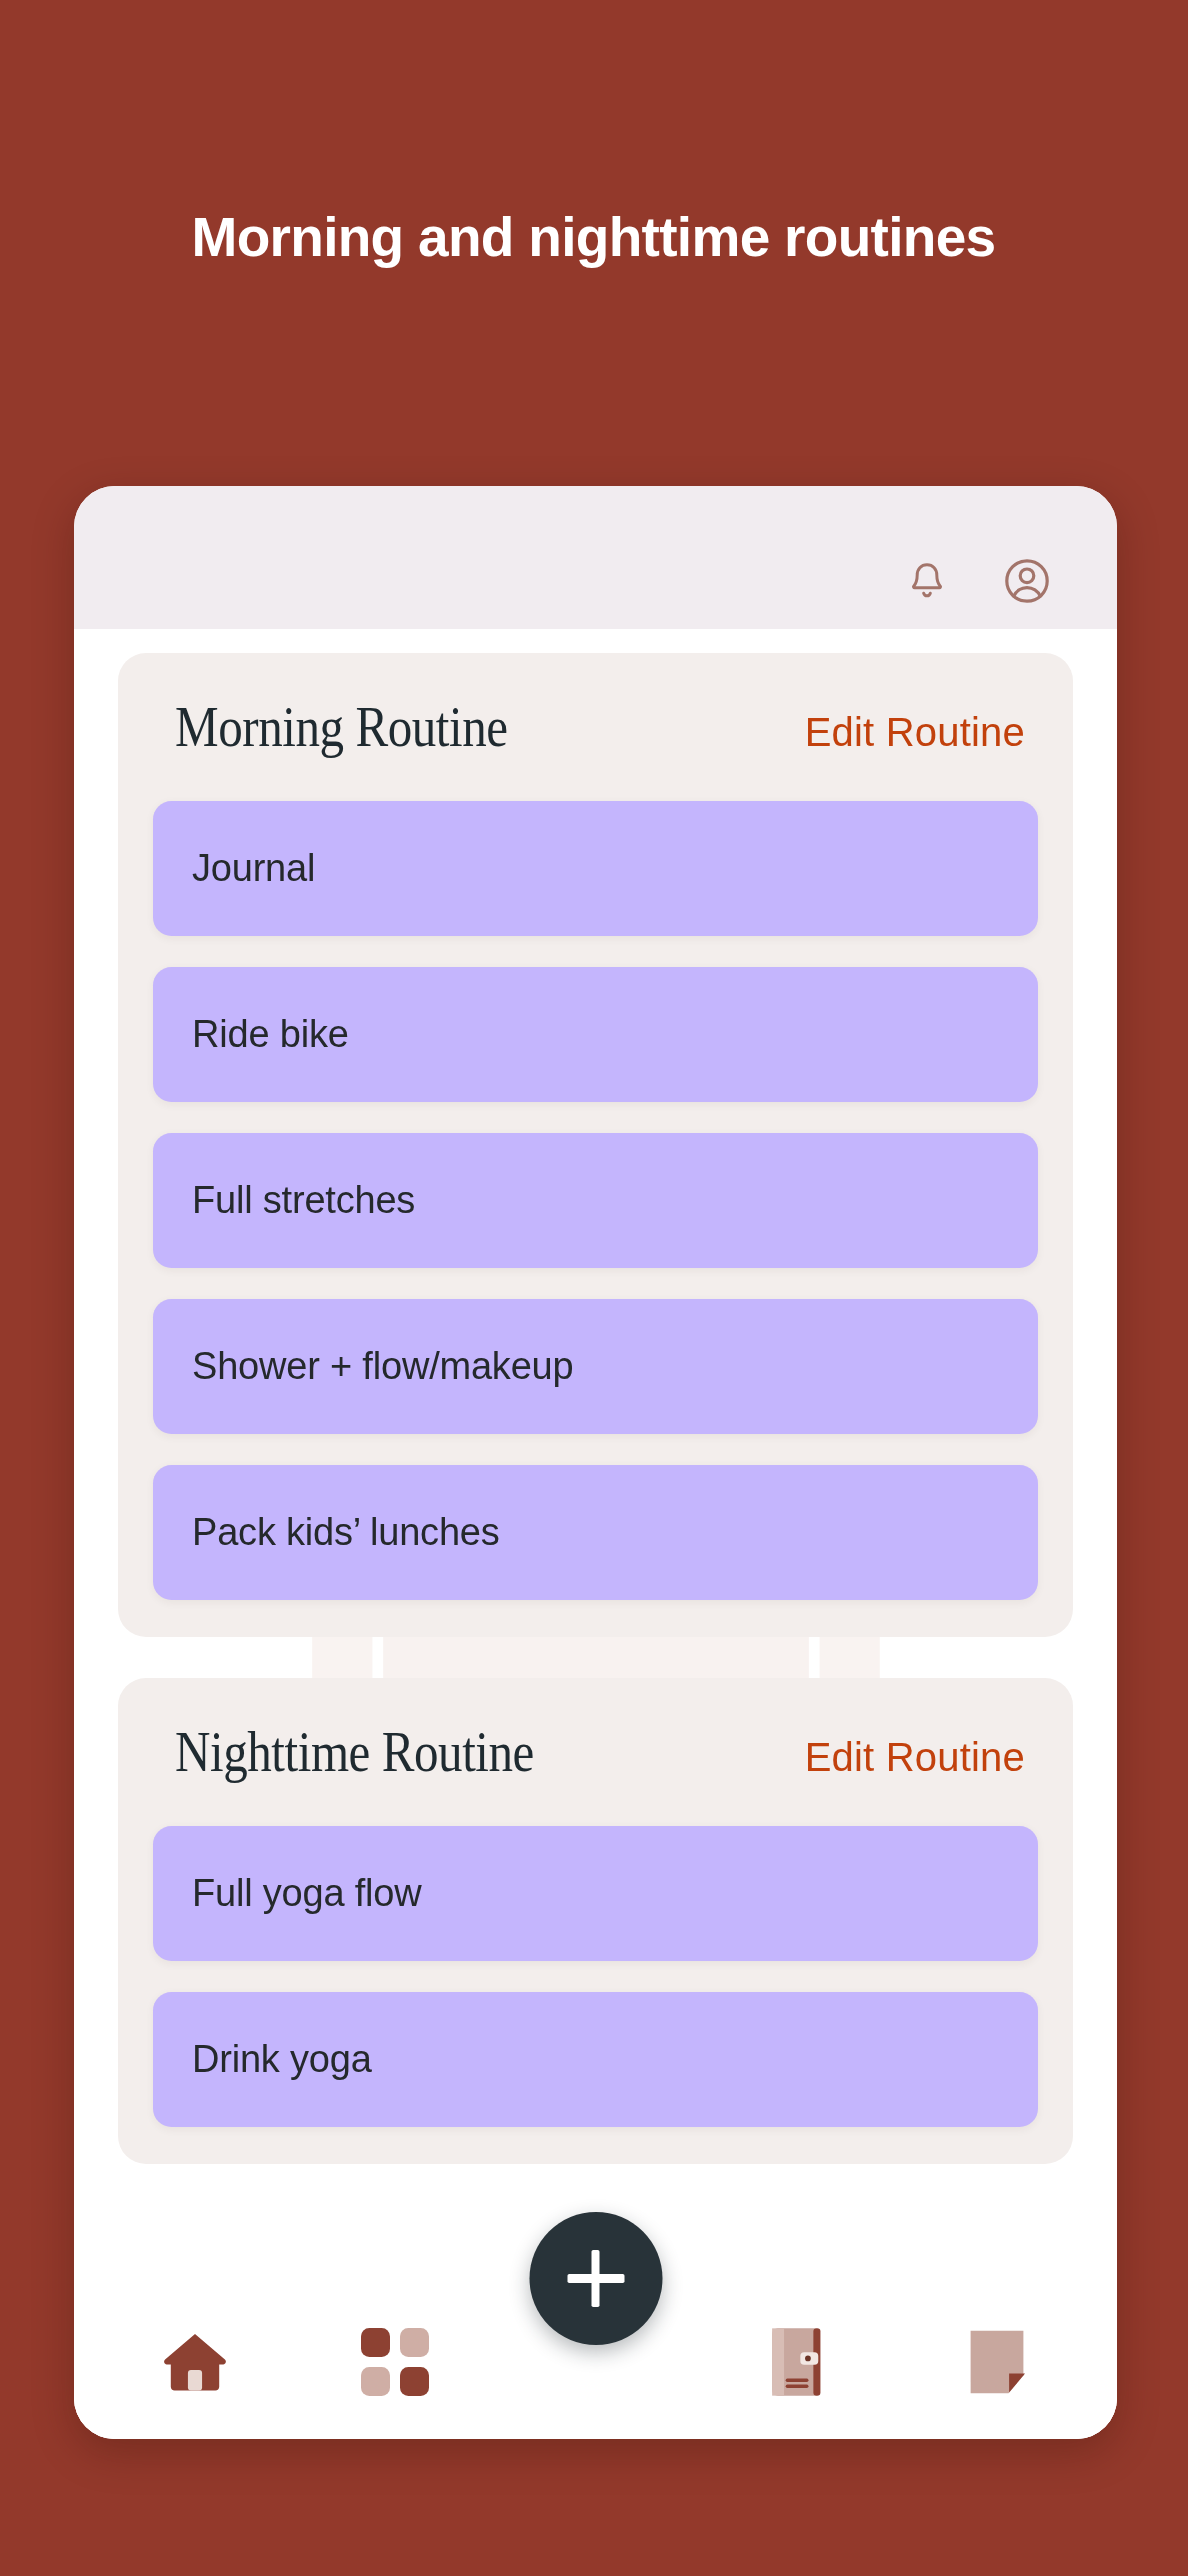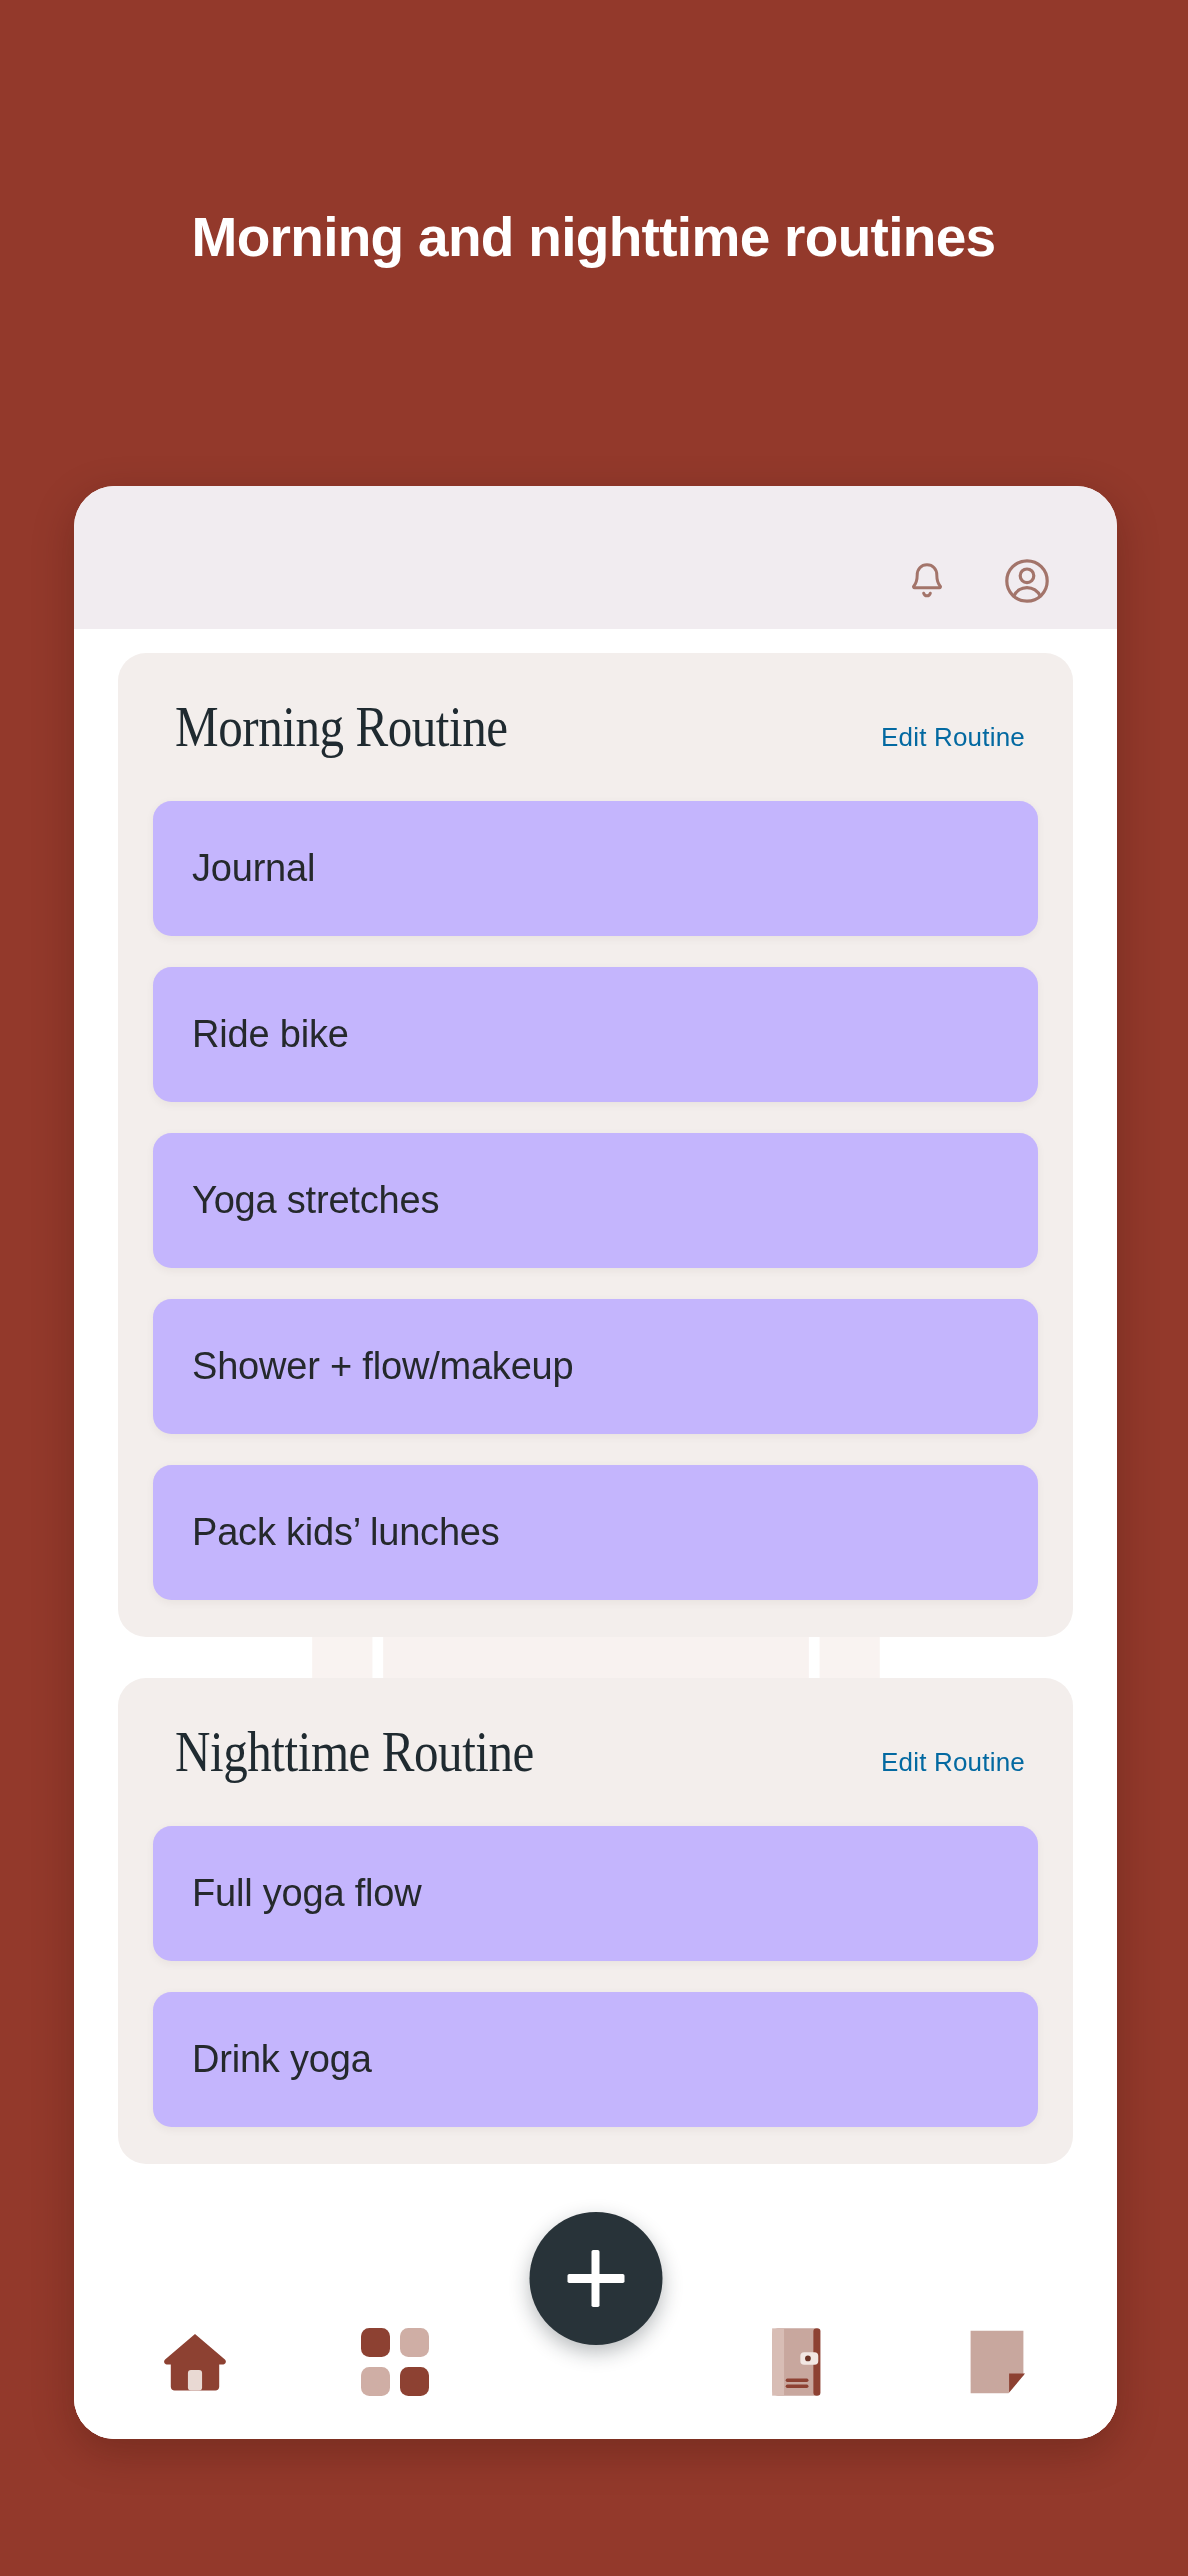--- a/index.html
+++ b/index.html
@@ -98,23 +98,23 @@
     font-size:57px;
     font-weight:400;
     color:#1f2a30;
     letter-spacing:-0.5px;
     transform:scaleX(0.86);
     transform-origin:left center;
     white-space:nowrap;
   }
   .edit-link {
     font-family:"Liberation Sans", sans-serif;
-    font-size:26px;
+    font-size:40px;
     font-weight:400;
-    color:#0369a1;
+    color:#c2410c;
     letter-spacing:0.2px;
     white-space:nowrap;
   }
 
   
   .task {
     background:#c4b5fd;
     border-radius:18.4px;
     height:135px;
     display:flex;
@@ -227,21 +227,21 @@
           <div class="edit-link">Edit Routine</div>
         </div>
 
         <div class="task">
           <span class="task-label">Journal</span>
         </div>
         <div class="task">
           <span class="task-label">Ride bike</span>
         </div>
         <div class="task">
-          <span class="task-label">Yoga stretches</span>
+          <span class="task-label">Full stretches</span>
         </div>
         <div class="task">
           <span class="task-label">Shower + flow/makeup</span>
         </div>
         <div class="task">
           <span class="task-label">Pack kids’ lunches</span>
         </div>
       </div>
 
       <div class="section">

